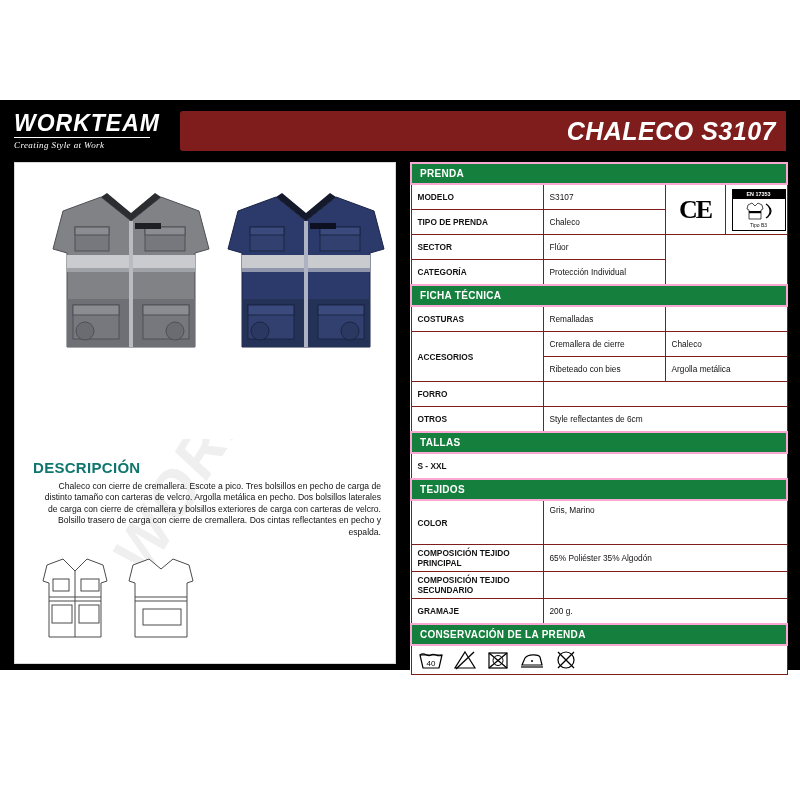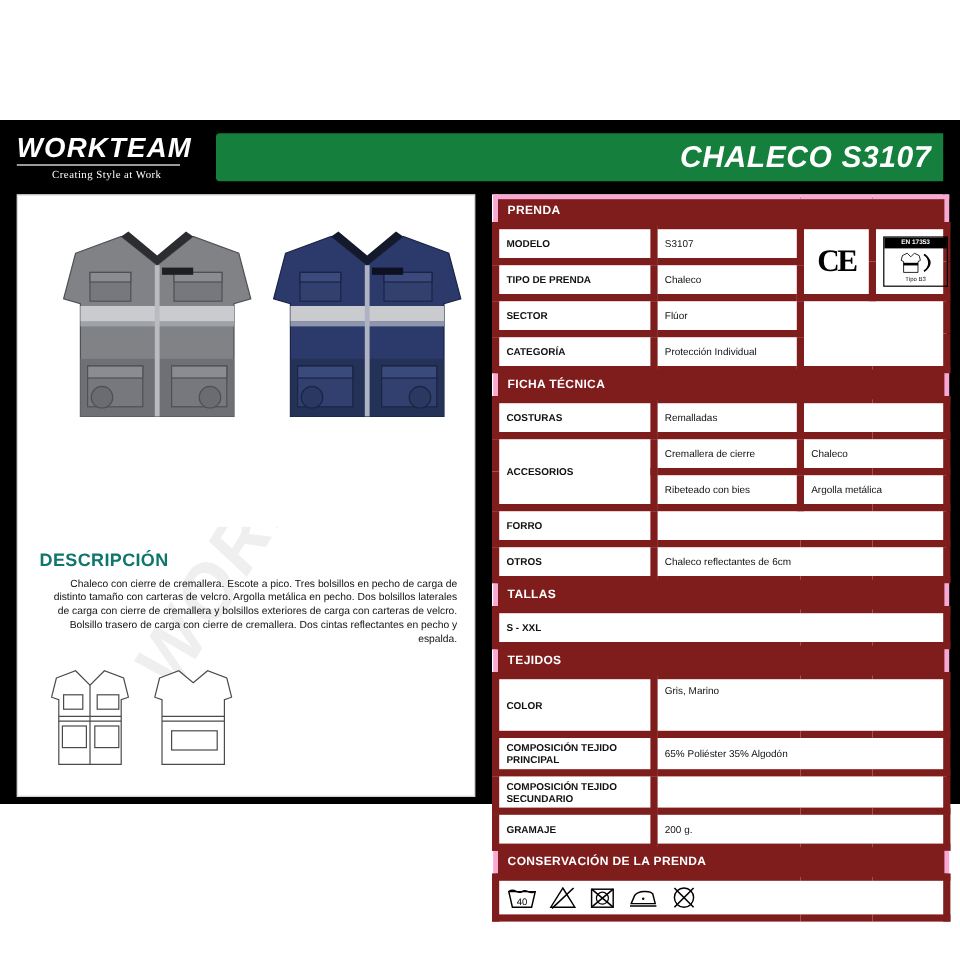--- a/index.html
+++ b/index.html
@@ -55,32 +55,32 @@
     line-height: 24px;
   }
   .logo-rule {
     width: 136px;
     height: 1px;
     background: #ffffff;
     margin: 2px 0 2px 0;
   }
   .logo-tag {
     font-family: "Liberation Serif", serif;
+    font-style: italic;
     font-size: 9px;
     color: #ffffff;
     letter-spacing: 0.4px;
-    text-align: center;
   }
   .title-bar {
     position: absolute;
     left: 180px;
     top: 6px;
     width: 606px;
     height: 40px;
-    background: #15803d;
+    background: #7f1d1d;
     border-radius: 3px 0 0 3px;
   }
   .title-bar .title-text {
     position: absolute;
     right: 10px;
     top: 6px;
     font-size: 25px;
     font-weight: bold;
     font-style: italic;
     color: #ffffff;
@@ -152,38 +152,38 @@
     top: 162px;
     width: 376px;
     background: #ffffff;
   }
   table.spec {
     border-collapse: collapse;
     width: 376px;
     table-layout: fixed;
   }
   table.spec td {
-    border: 6px solid #7f1d1d;
+    border: 1px solid #7f1d1d;
     font-size: 8.3px;
     color: #111111;
     padding: 3px 6px;
     vertical-align: middle;
     height: 18px;
     background: #ffffff;
   }
   td.lbl {
     font-weight: bold;
     font-size: 8.3px;
   }
   tr.section td {
-    background: #7f1d1d;
+    background: #15803d;
     color: #ffffff;
     font-weight: bold;
     font-size: 10px;
-    border: 4px solid #f9a8d4;
+    border: 2px solid #f9a8d4;
     padding: 2px 8px;
     height: 15px;
     letter-spacing: 0.3px;
   }
   .ce-cell {
     text-align: center;
     vertical-align: middle;
   }
   .ce-mark {
     font-family: "Liberation Serif", serif;
@@ -405,21 +405,21 @@
           <td colspan="2">Argolla metálica</td>
         </tr>
 
         <tr>
           <td class="lbl">FORRO</td>
           <td colspan="3"></td>
         </tr>
 
         <tr>
           <td class="lbl">OTROS</td>
-          <td colspan="3">Chaleco reflectantes de 6cm</td>
+          <td colspan="3">Style reflectantes de 6cm</td>
         </tr>
 
         <tr class="section">
           <td colspan="4">TALLAS</td>
         </tr>
         <tr>
           <td class="sizes-cell" colspan="4">S - XXL</td>
         </tr>
 
         <tr class="section">

